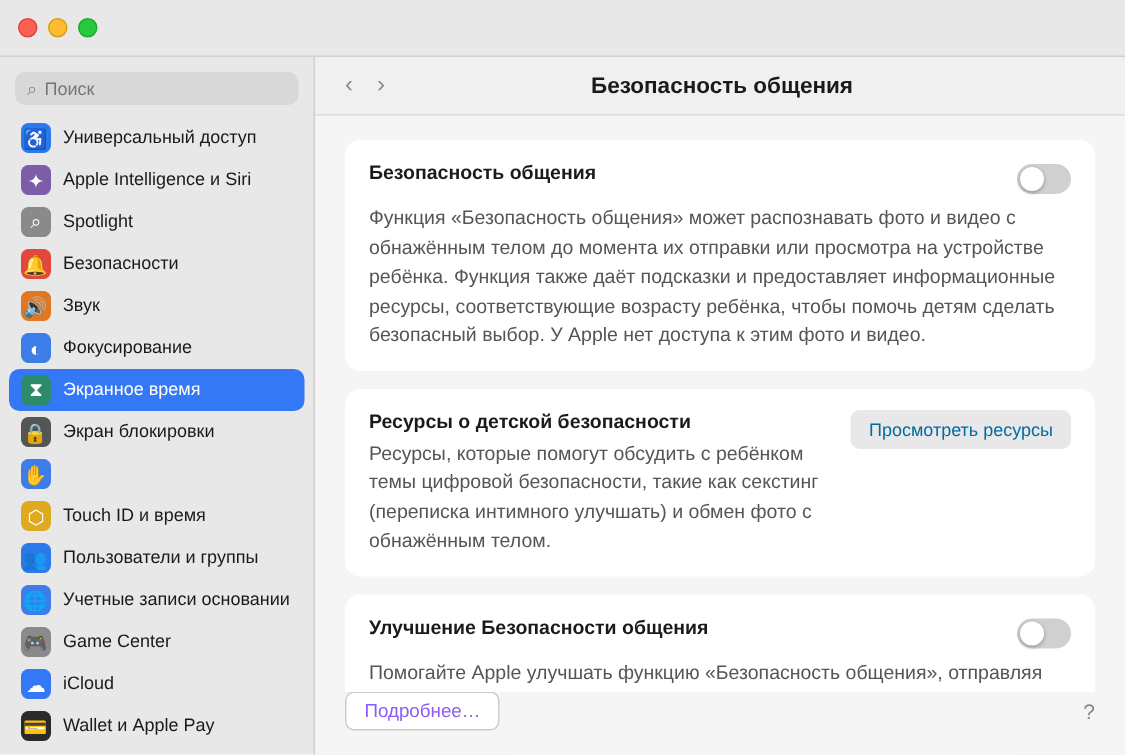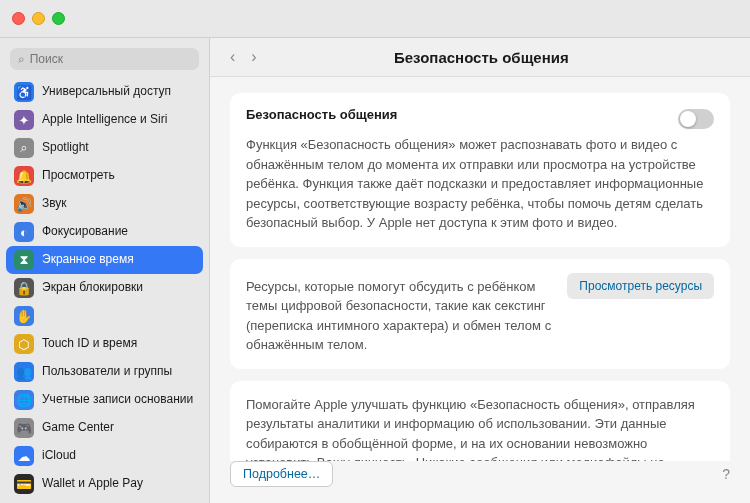--- a/index.html
+++ b/index.html
@@ -247,21 +247,21 @@
       justify-content: space-between;
       padding: 0 20px 16px 20px;
     }
     .details-btn {
       background: white;
       border: 1px solid #ccc;
       border-radius: 6px;
       padding: 5px 12px;
       font-size: 12.5px;
       cursor: pointer;
-      color: #0369a1;
+      color: #8b5cf6;
     }
     .question-mark {
       font-size: 14px;
       color: #888;
       cursor: pointer;
     }
 
     ::-webkit-scrollbar { width: 6px; }
     ::-webkit-scrollbar-track { background: transparent; }
     ::-webkit-scrollbar-thumb { background: rgba(0,0,0,0.2); border-radius: 3px; }
@@ -293,21 +293,21 @@
         <div class="sidebar-item">
           <span class="item-icon icon-purple">✦</span>
           <span class="item-label">Apple Intelligence и Siri</span>
         </div>
         <div class="sidebar-item">
           <span class="item-icon icon-gray">⌕</span>
           <span class="item-label">Spotlight</span>
         </div>
         <div class="sidebar-item">
           <span class="item-icon icon-red">🔔</span>
-          <span class="item-label">Просмотреть</span>
+          <span class="item-label">Безопасности</span>
         </div>
         <div class="sidebar-item">
           <span class="item-icon icon-orange">🔊</span>
           <span class="item-label">Звук</span>
         </div>
         <div class="sidebar-item">
           <span class="item-icon icon-blue2">◐</span>
           <span class="item-label">Фокусирование</span>
         </div>
         <div class="sidebar-item active">
@@ -358,25 +358,30 @@
 
     <div class="card">
           <div class="card-header">
             <div class="card-title">Безопасность общения</div>
             <div class="toggle"></div>
           </div>
           <div class="card-body-text">Функция «Безопасность общения» может распознавать фото и видео с обнажённым телом до момента их отправки или просмотра на устройстве ребёнка. Функция также даёт подсказки и предоставляет информационные ресурсы, соответствующие возрасту ребёнка, чтобы помочь детям сделать безопасный выбор. У Apple нет доступа к этим фото и видео.</div>
         </div>
         <div class="resources-card">
           <div class="resources-text">
-            <div class="card-body-text" style="margin-top: 4px;">Ресурсы, которые помогут обсудить с ребёнком темы цифровой безопасности, такие как секстинг (переписка интимного характера) и обмен телом с обнажённым телом.</div>
+            <div class="card-title">Ресурсы о детской безопасности</div>
+            <div class="card-body-text" style="margin-top: 4px;">Ресурсы, которые помогут обсудить с ребёнком темы цифровой безопасности, такие как секстинг (переписка интимного улучшать) и обмен фото с обнажённым телом.</div>
           </div>
           <button class="resources-btn">Просмотреть ресурсы</button>
         </div>
         <div class="card">
+          <div class="card-header">
+            <div class="card-title">Улучшение Безопасности общения</div>
+            <div class="toggle"></div>
+          </div>
           <div class="card-body-text">Помогайте Apple улучшать функцию «Безопасность общения», отправляя результаты аналитики и информацию об использовании. Эти данные собираются в обобщённой форме, и на их основании невозможно установить Вашу личность. Никакие сообщения или медиафайлы не передаются компании Apple.</div>
         </div>
       </div>
     <div class="bottom-actions">
       <button class="details-btn">Подробнее…</button>
       <span class="question-mark">?</span>
     </div>
   </div>
 
 </div>

